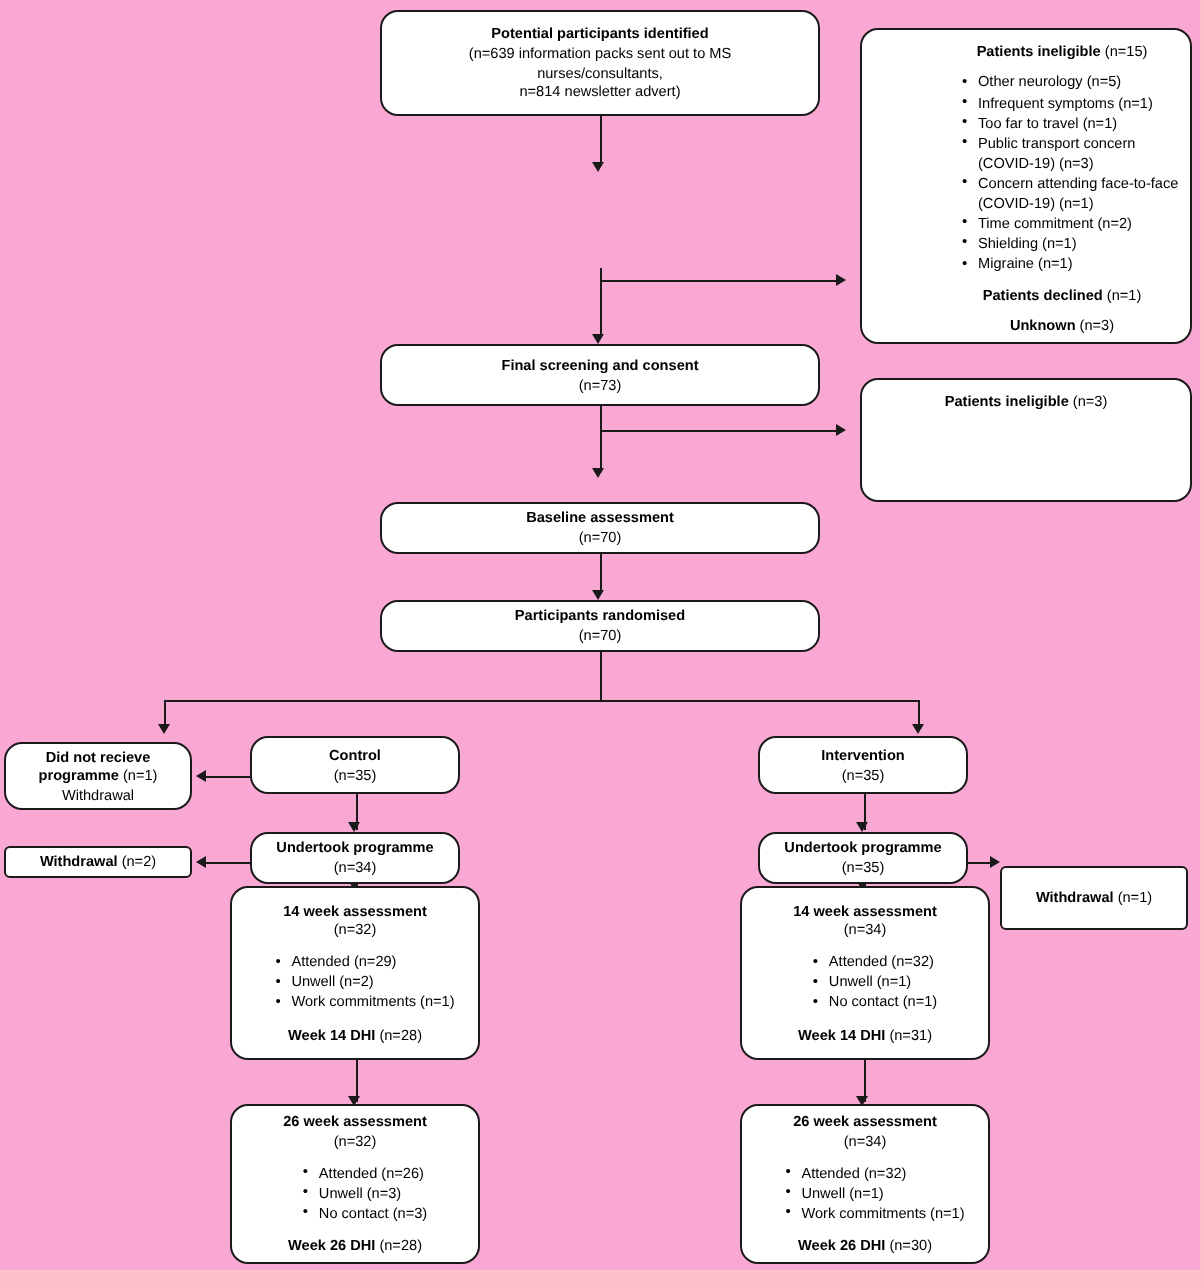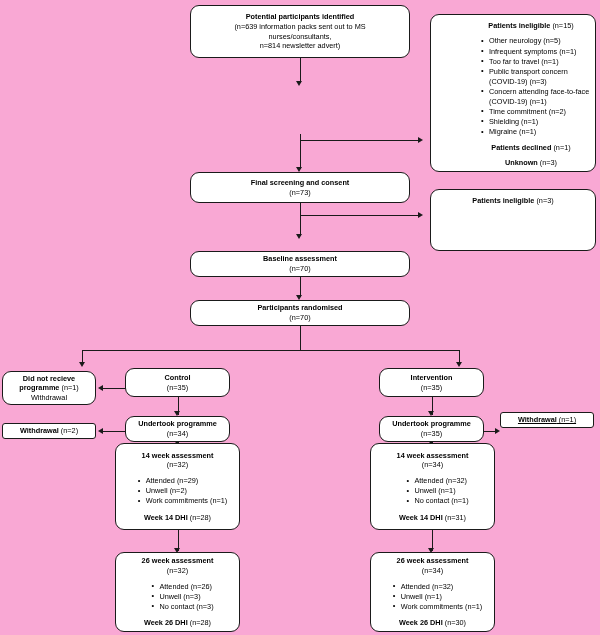--- a/index.html
+++ b/index.html
@@ -228,21 +228,21 @@
     <div class="ttl">Undertook programme</div>
     <div class="sub">(n=35)</div>
   </div>
 
   <div class="box sharp" style="left:2px; top:423px; width:94px; height:16px;">
     <div class="lbl-center">
       <span class="bold">Withdrawal</span><span> (n=2)</span>
     </div>
   </div>
 
-  <div class="box sharp" style="left:500px; top:412px; width:94px; height:16px;text-decoration:underline;">
+  <div class="box sharp" style="left:500px; top:433px; width:94px; height:32px;">
     <div class="lbl-center">
       <span class="bold">Withdrawal</span><span> (n=1)</span>
     </div>
   </div>
 
   <div class="box" style="left:115px; top:443px; width:125px; height:87px;">
     <div class="ttl">14 week assessment</div>
     <div class="sub">(n=32)</div>
     <div class="gap6"></div>
     <ul class="bl">

